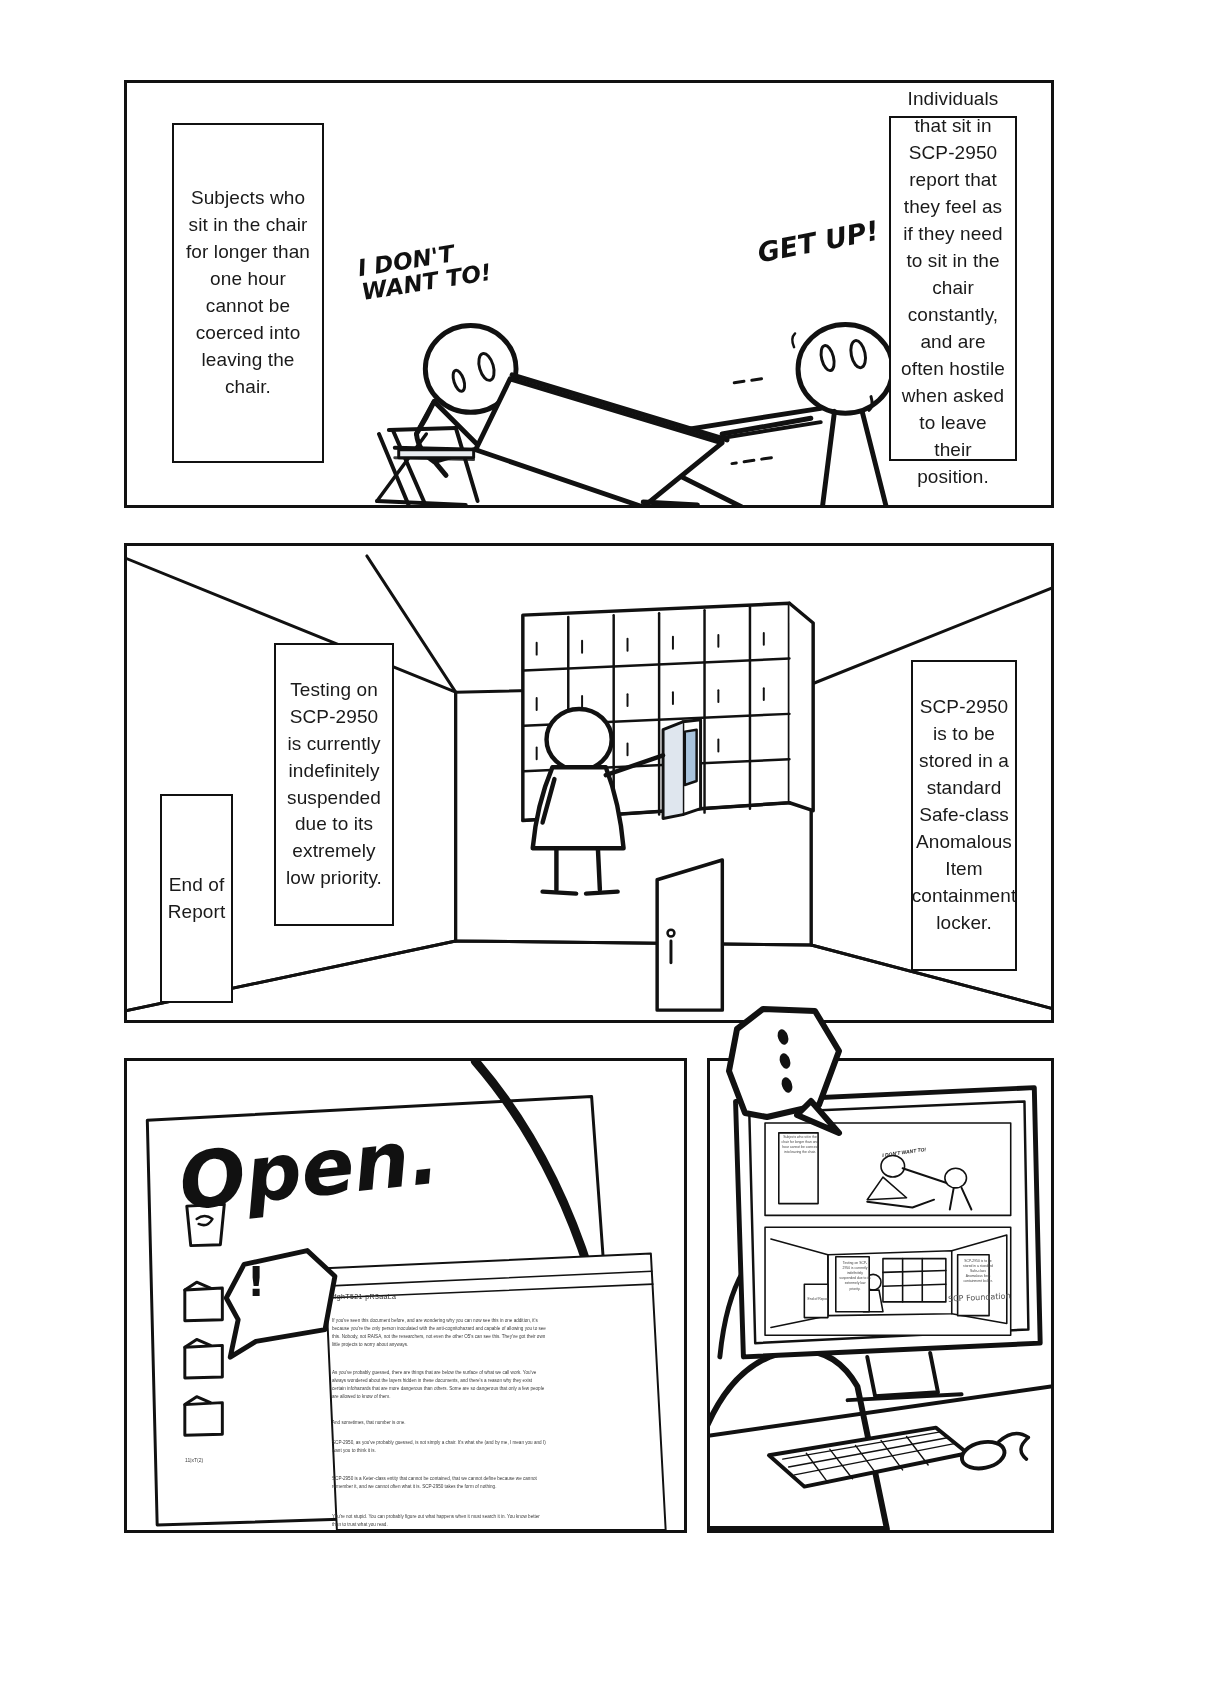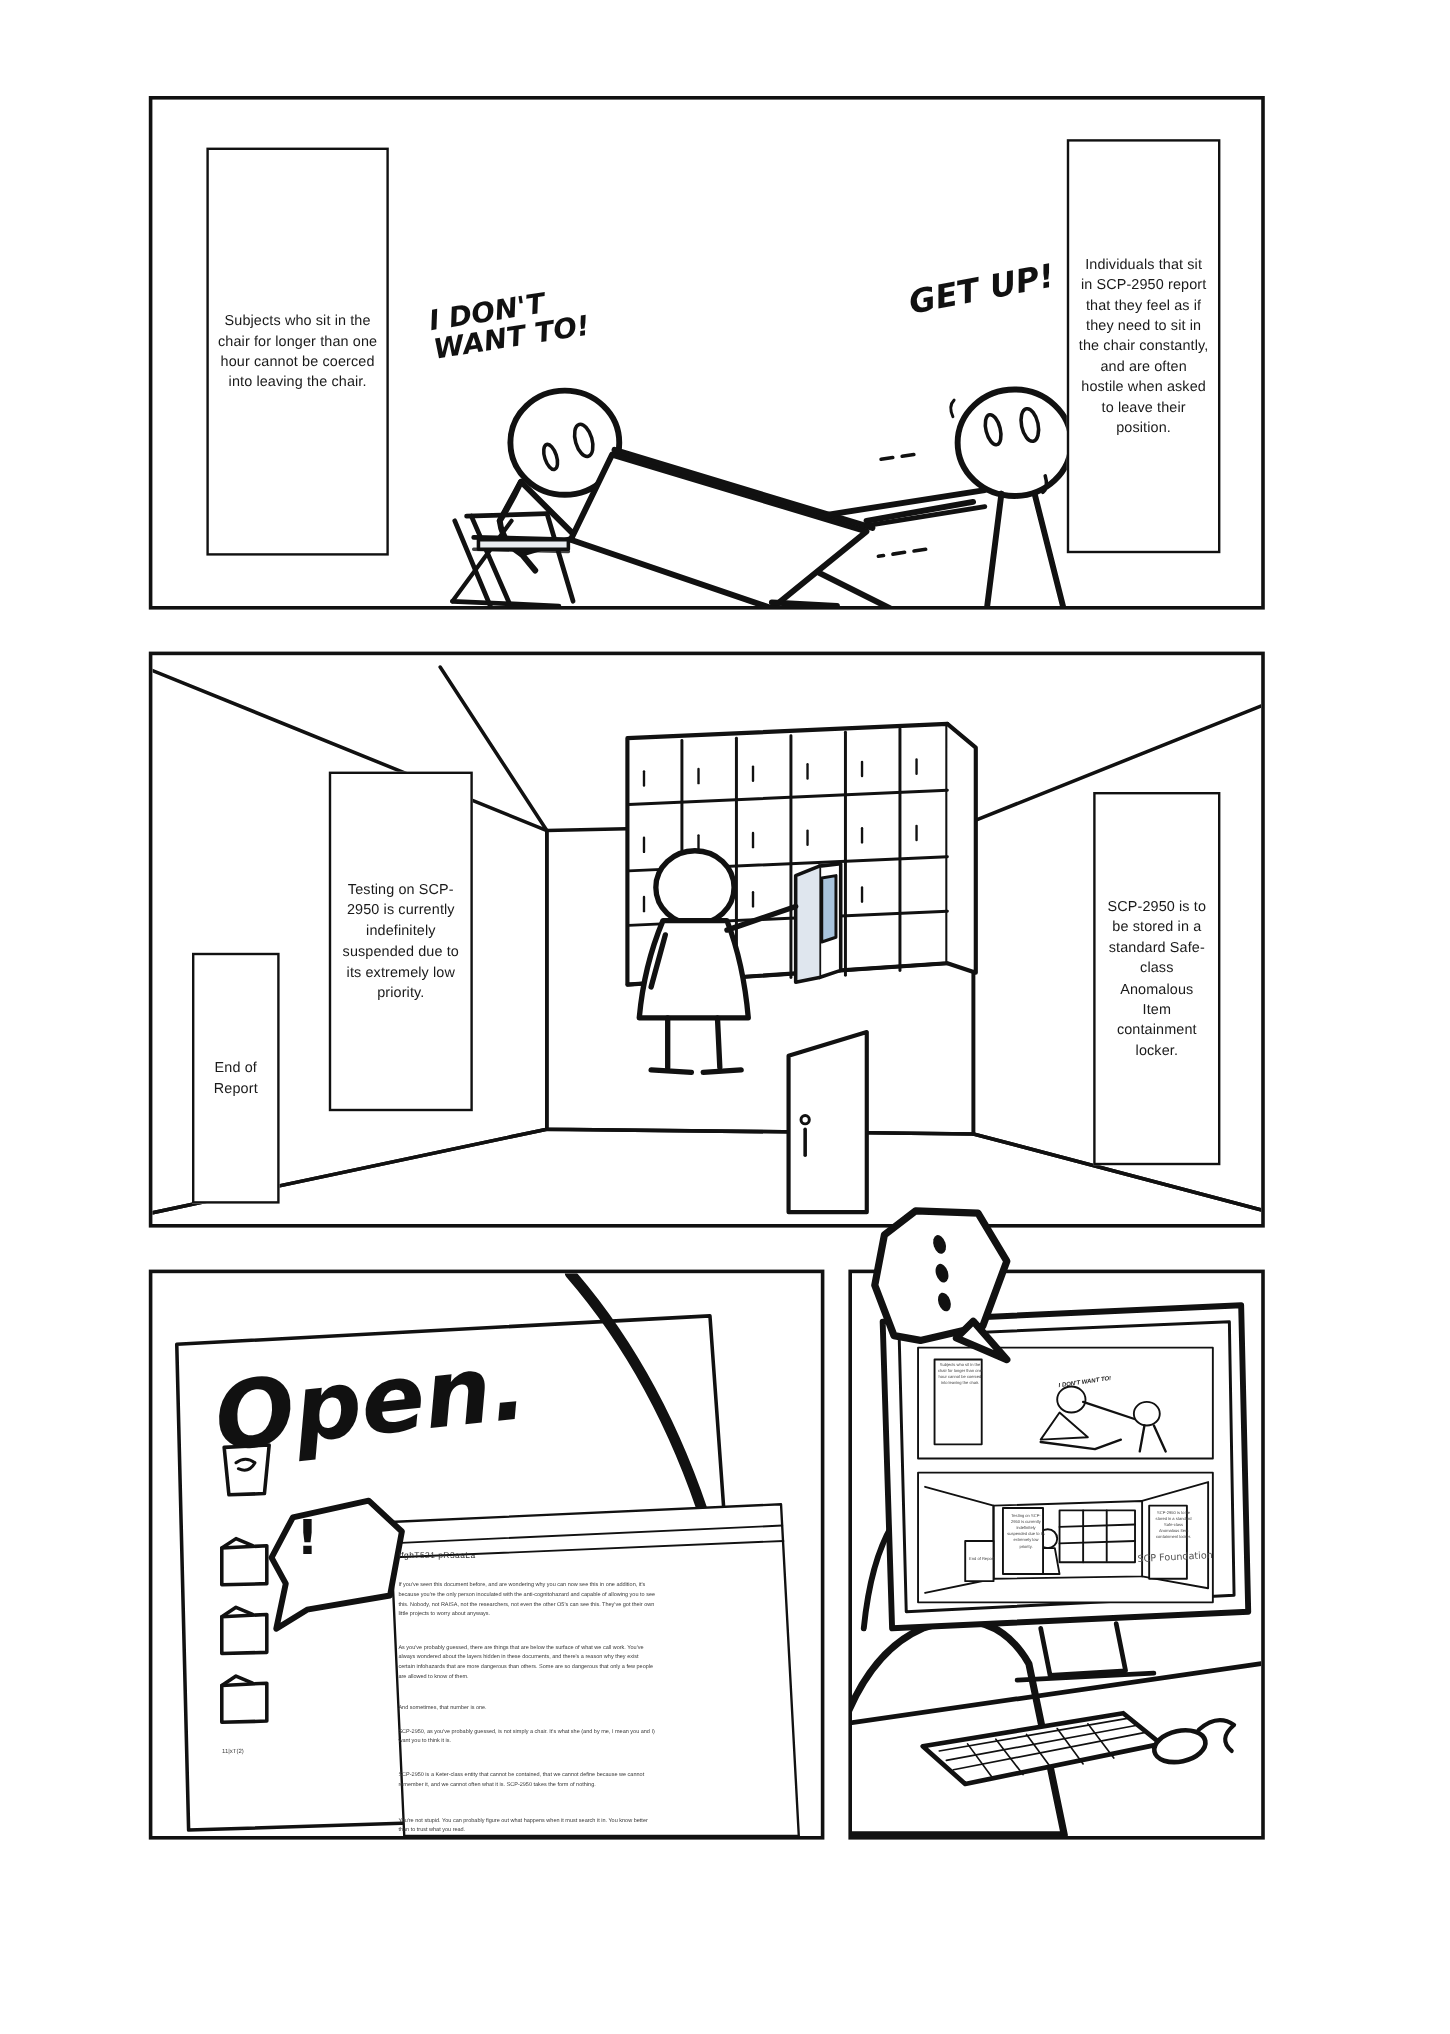--- a/index.html
+++ b/index.html
@@ -13,21 +13,21 @@
   #panel-1{left:124px;top:80px;width:930px;height:428px;}
   #panel-2{left:124px;top:543px;width:930px;height:480px;}
   #panel-3{left:124px;top:1058px;width:563px;height:475px;}
   #panel-4{left:707px;top:1058px;width:347px;height:475px;}
 
   .art{position:absolute;left:0;top:0;width:100%;height:100%;}
 
   
   .caption{position:absolute;background:#fff;border:2px solid #111;box-sizing:border-box;
            display:flex;align-items:center;justify-content:center;text-align:center;
-           font-size:12px;line-height:1.42;letter-spacing:.1px;padding:6px 7px;z-index:6;}
+           font-size:19px;line-height:1.42;letter-spacing:.1px;padding:6px 7px;z-index:6;}
   #cap-subjects{left:45px;top:40px;width:152px;height:340px;}
   #cap-individuals{left:762px;top:33px;width:128px;height:345px;}
   #cap-testing{left:147px;top:97px;width:120px;height:283px;}
   #cap-storage{left:784px;top:114px;width:106px;height:311px;}
   #cap-endreport{left:33px;top:248px;width:73px;height:209px;}
 
   
   .sfx{position:absolute;z-index:7;font-family:"DejaVu Sans", sans-serif;font-weight:700;
        font-style:italic;color:#111;white-space:pre;line-height:1.05;}
   #sfx-idont{left:232px;top:163px;font-size:23px;transform:rotate(-9deg);}

